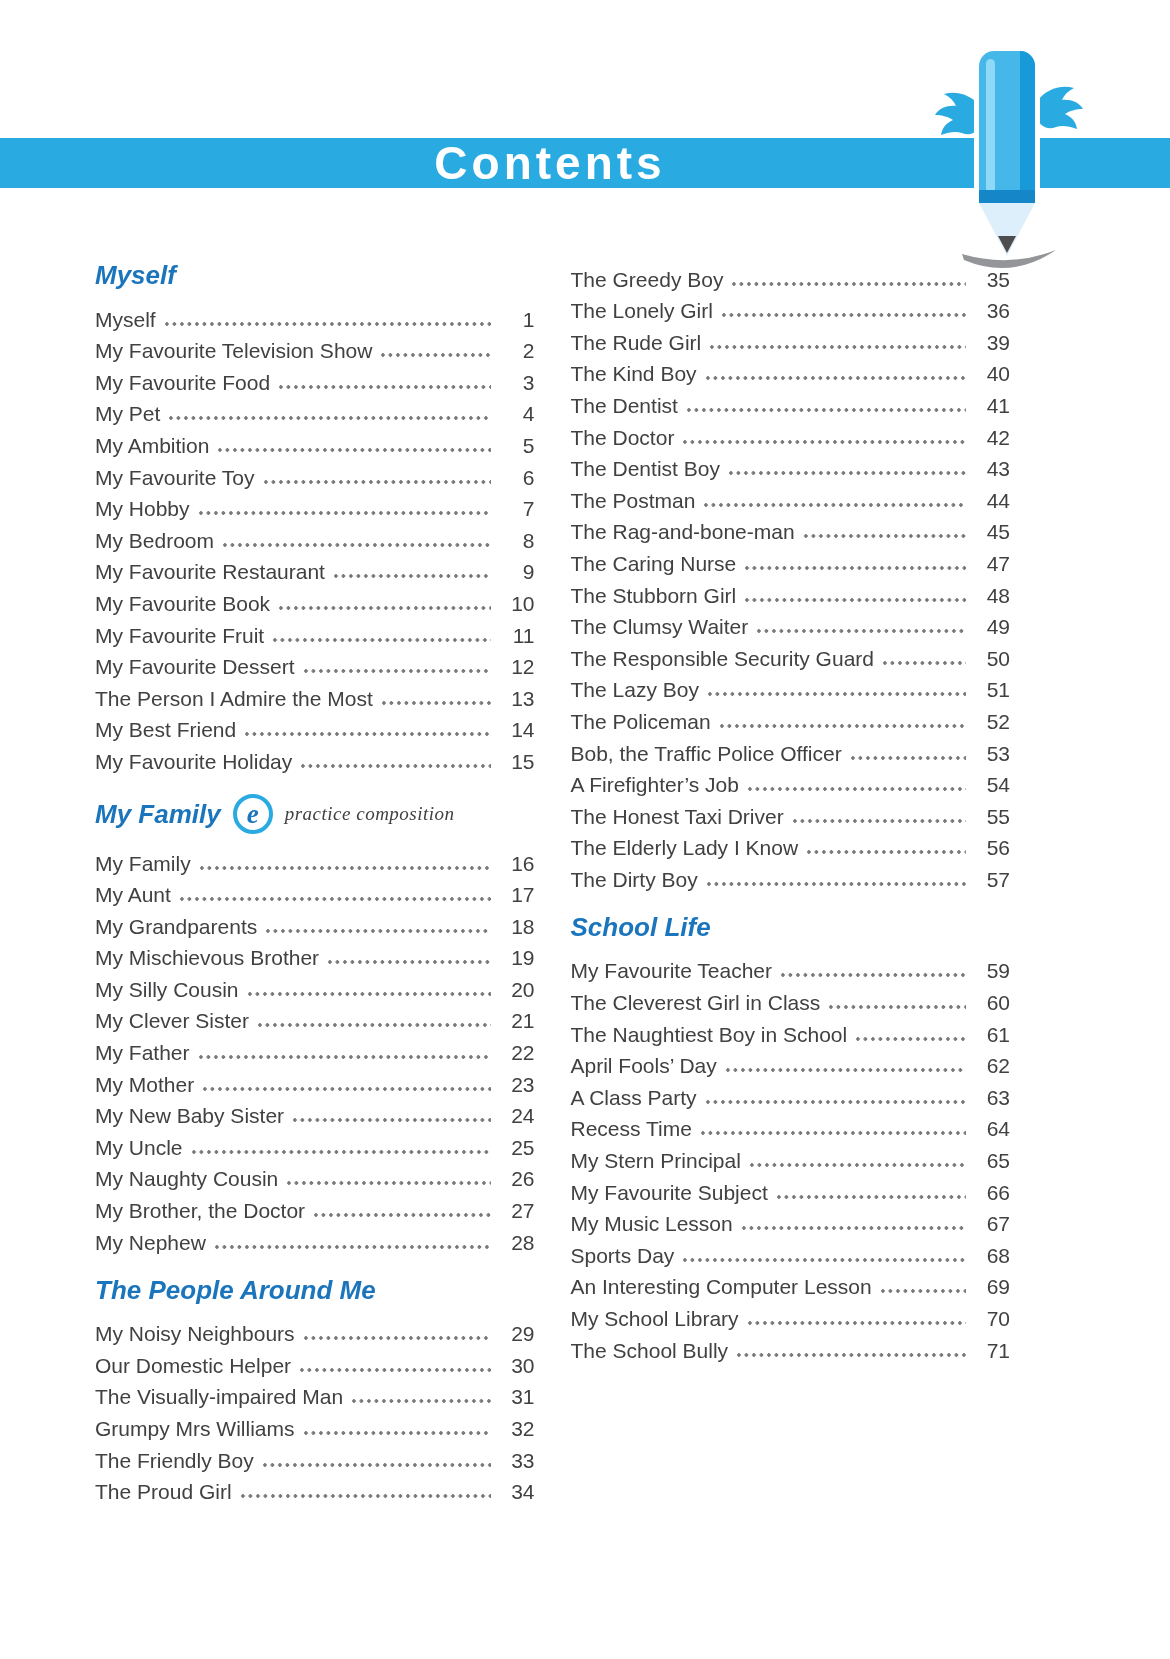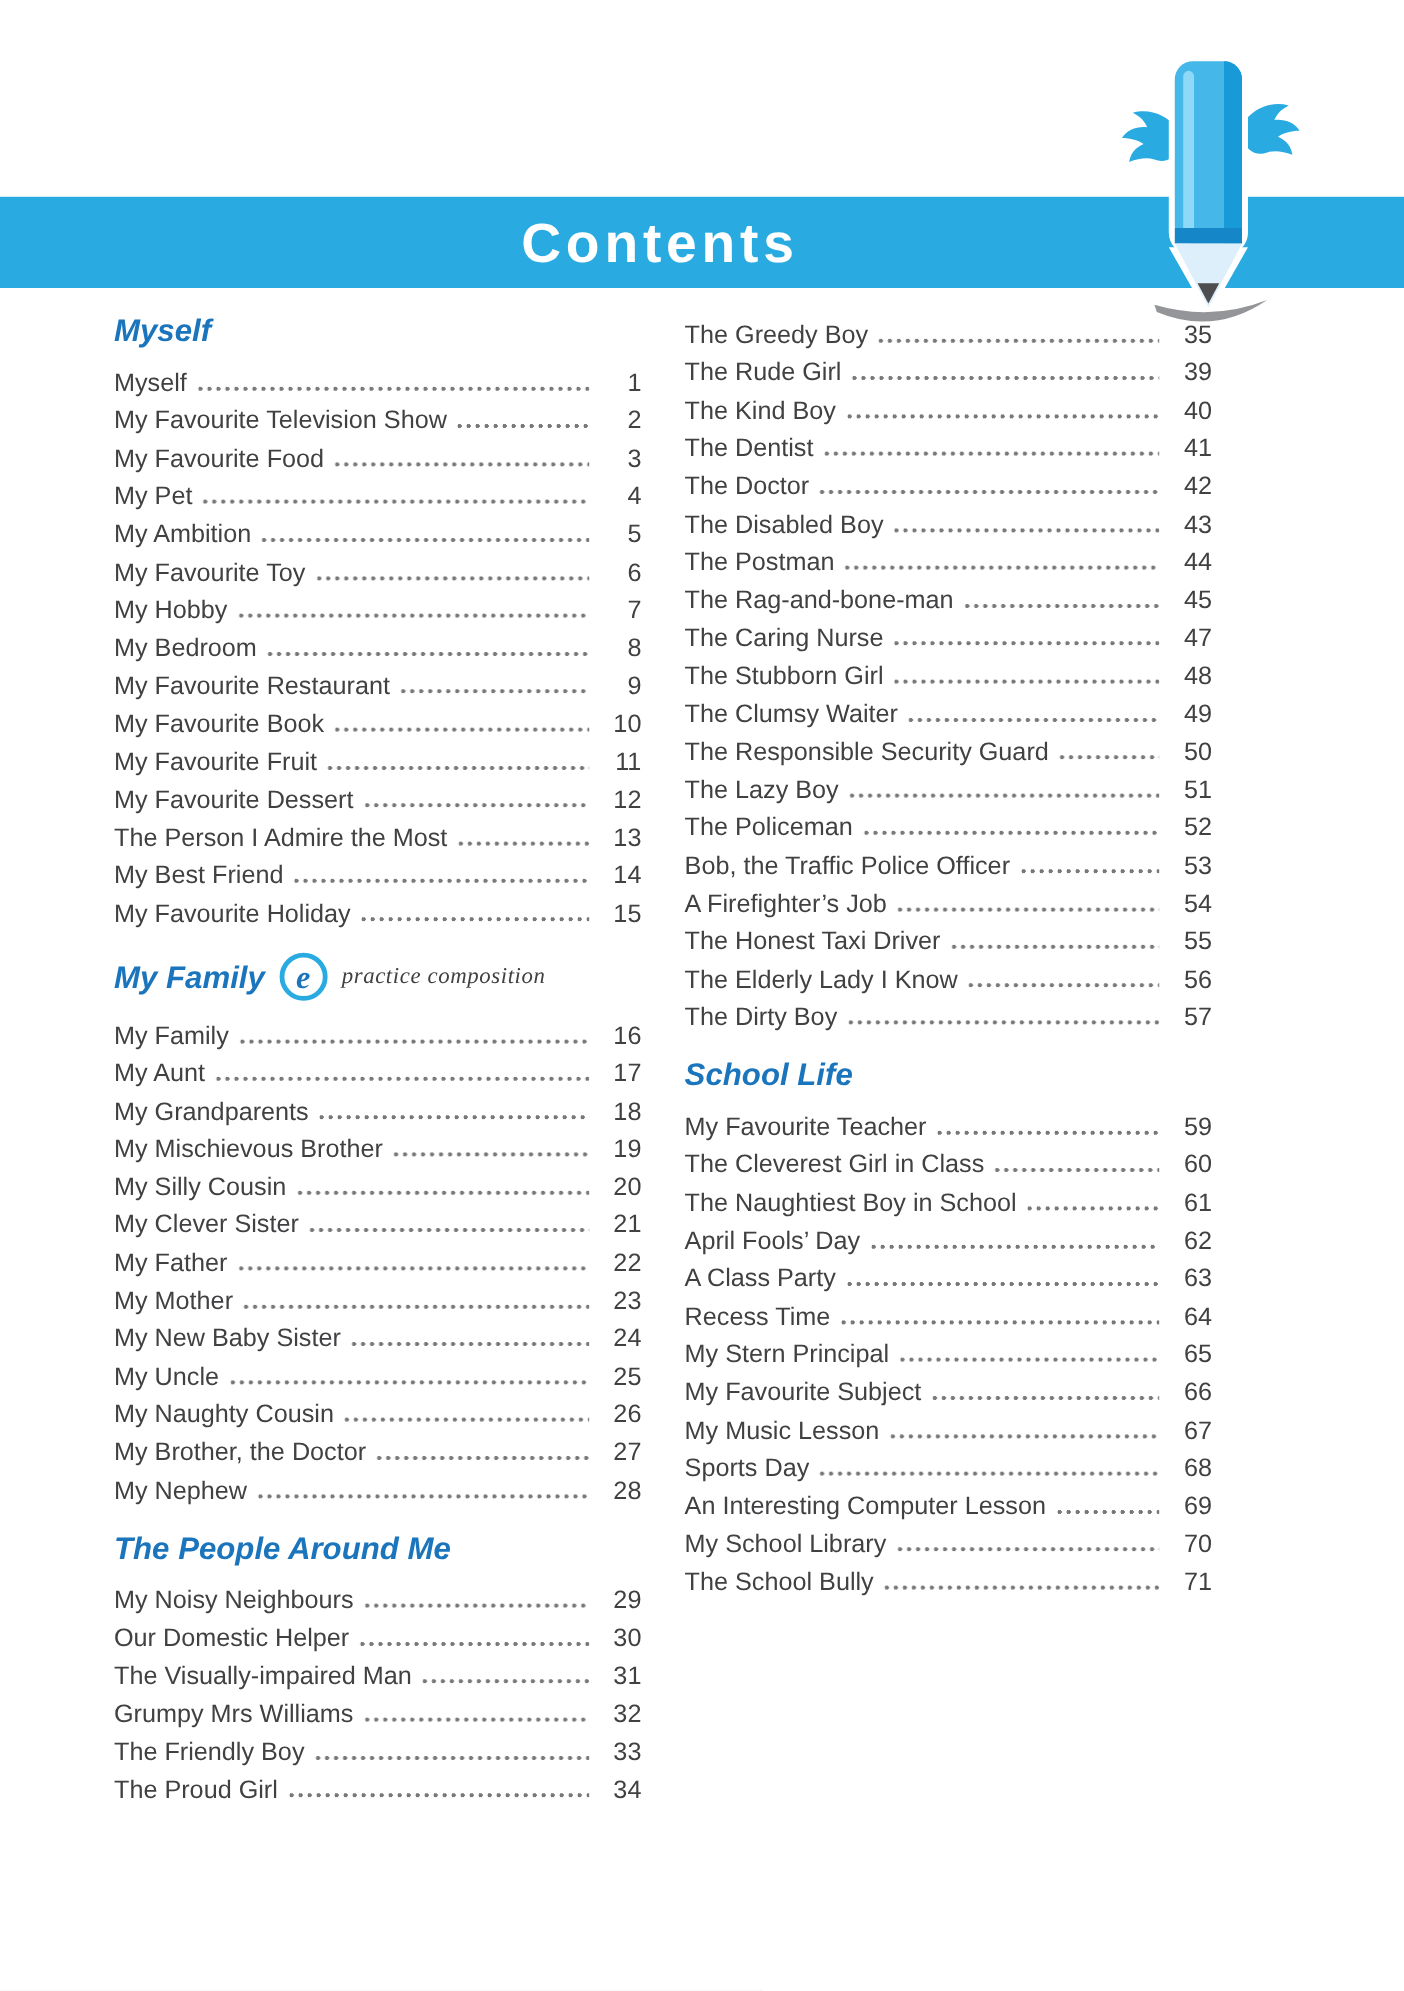--- a/index.html
+++ b/index.html
@@ -8,22 +8,22 @@
     position: relative;
     width: 1170px;
     height: 1659px;
     background: var(--page_bg, #ffffff);
     overflow: hidden;
     font-family: "Liberation Sans", sans-serif;
     margin: 0 auto;
   }
   .banner {
     position: absolute;
-    left: 0; top: 164px;
-    width: 1170px; height: 76px;
+    left: 0; top: 138px;
+    width: 1170px; height: 50px;
     background: var(--banner, #29abe2);
     display: flex; align-items: center; justify-content: center;
   }
   .banner-title {
     color: #ffffff;
     font-size: 46px;
     font-weight: 700;
     letter-spacing: 4px;
     padding-right: 70px;
   }
@@ -305,41 +305,46 @@
           <span class="entry-page">34</span>
         </div>
       </div>
     <div class="col">
         <div class="entry">
           <span class="entry-title">The Greedy Boy</span>
           <span class="leader"></span>
           <span class="entry-page">35</span>
         </div>
         <div class="entry">
+          <span class="entry-title">The Lonely Girl</span>
+          <span class="leader"></span>
+          <span class="entry-page">36</span>
+        </div>
+        <div class="entry">
           <span class="entry-title">The Rude Girl</span>
           <span class="leader"></span>
           <span class="entry-page">39</span>
         </div>
         <div class="entry">
           <span class="entry-title">The Kind Boy</span>
           <span class="leader"></span>
           <span class="entry-page">40</span>
         </div>
         <div class="entry">
           <span class="entry-title">The Dentist</span>
           <span class="leader"></span>
           <span class="entry-page">41</span>
         </div>
         <div class="entry">
           <span class="entry-title">The Doctor</span>
           <span class="leader"></span>
           <span class="entry-page">42</span>
         </div>
         <div class="entry">
-          <span class="entry-title">The Disabled Boy</span>
+          <span class="entry-title">The Dentist Boy</span>
           <span class="leader"></span>
           <span class="entry-page">43</span>
         </div>
         <div class="entry">
           <span class="entry-title">The Postman</span>
           <span class="leader"></span>
           <span class="entry-page">44</span>
         </div>
         <div class="entry">
           <span class="entry-title">The Rag-and-bone-man</span>

